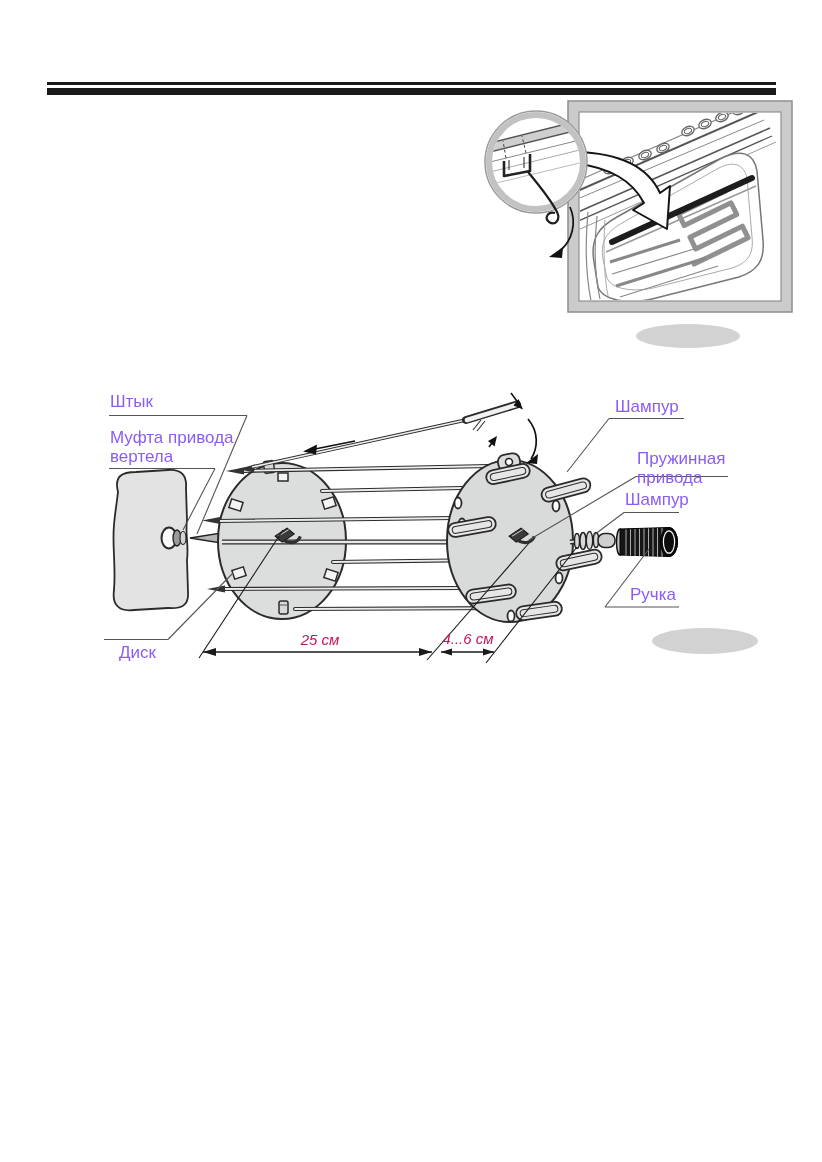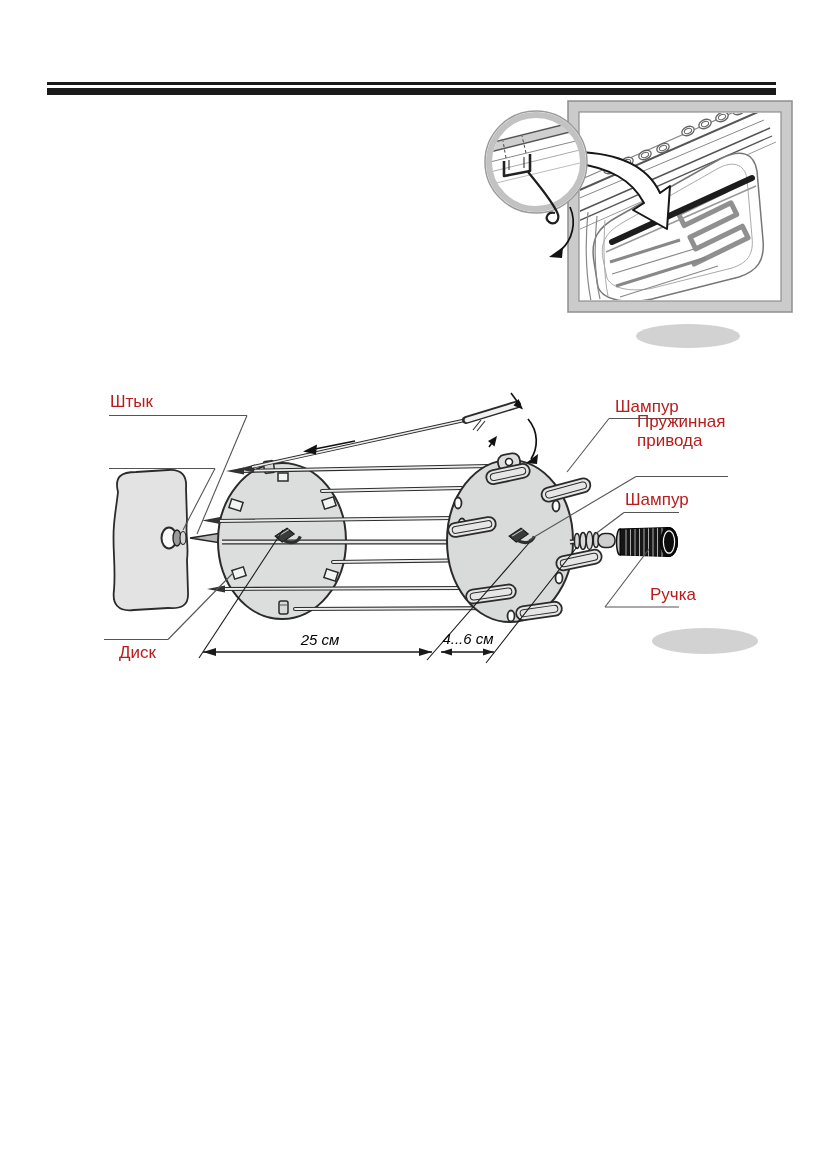--- a/index.html
+++ b/index.html
@@ -2,22 +2,22 @@
 <html><head>
 <meta charset="utf-8">
 <style>
   html,body{margin:0;padding:0;background:#888;}
   #page{
     position:relative;width:822px;height:1162px;margin:0 auto;
     background:#ffffff;overflow:hidden;
     font-family:"Liberation Sans", sans-serif;color:#1c1c1c;
   }
   .rule{position:absolute;background:#1a1a1a;}
-  .lbl{position:absolute;font-size:17px;line-height:18.5px;white-space:nowrap;color:#b91c1c;}
-  .dim{position:absolute;font-size:15px;font-style:italic;text-align:center;color:#000000;}
+  .lbl{position:absolute;font-size:17px;line-height:18.5px;white-space:nowrap;color:#8b5cf6;}
+  .dim{position:absolute;font-size:15px;font-style:italic;text-align:center;color:#be185d;}
   svg{position:absolute;left:0;top:0;}
 </style>
 </head>
 <body>
 
 <div id="page">
 
   <div class="rule" style="left:47px;top:82px;width:729px;height:3px;"></div>
   <div class="rule" style="left:47px;top:88px;width:729px;height:7px;"></div>
 
@@ -307,31 +307,35 @@
         <polygon points="441,652 452,648.6 452,655.4" stroke="none"></polygon>
         <polygon points="494,652 483,648.6 483,655.4" stroke="none"></polygon>
       </g>
 
       <ellipse cx="705" cy="641" rx="53" ry="13" fill="#d2d2d2"></ellipse>
     </g>
   </svg>
 
   <div class="lbl" style="left:110px;top:393px;">Штык</div>
 
+  <div class="lbl" style="left:110px;top:429px;">
+    <div>Муфта привода</div>
+    <div>вертела</div>
+  </div>
 
   <div class="lbl" style="left:119px;top:644px;text-align:center;">Диск</div>
 
   <div class="lbl" style="left:615px;top:398px;">Шампур</div>
 
-  <div class="lbl" style="left:637px;top:413px;">
+  <div class="lbl" style="left:637px;top:450px;">
     <div>Пружинная</div>
     <div>привода</div>
   </div>
 
   <div class="lbl" style="left:625px;top:491px;">Шампур</div>
 
-  <div class="lbl" style="left:630px;top:586px;margin-left:20px;">Ручка</div>
+  <div class="lbl" style="left:630px;top:586px;">Ручка</div>
 
   <div class="dim" style="left:285px;top:631px;width:70px;">25 см</div>
 
   <div class="dim" style="left:436px;top:630px;width:64px;">4...6 см</div>
 
 </div>
 
 </body></html>

